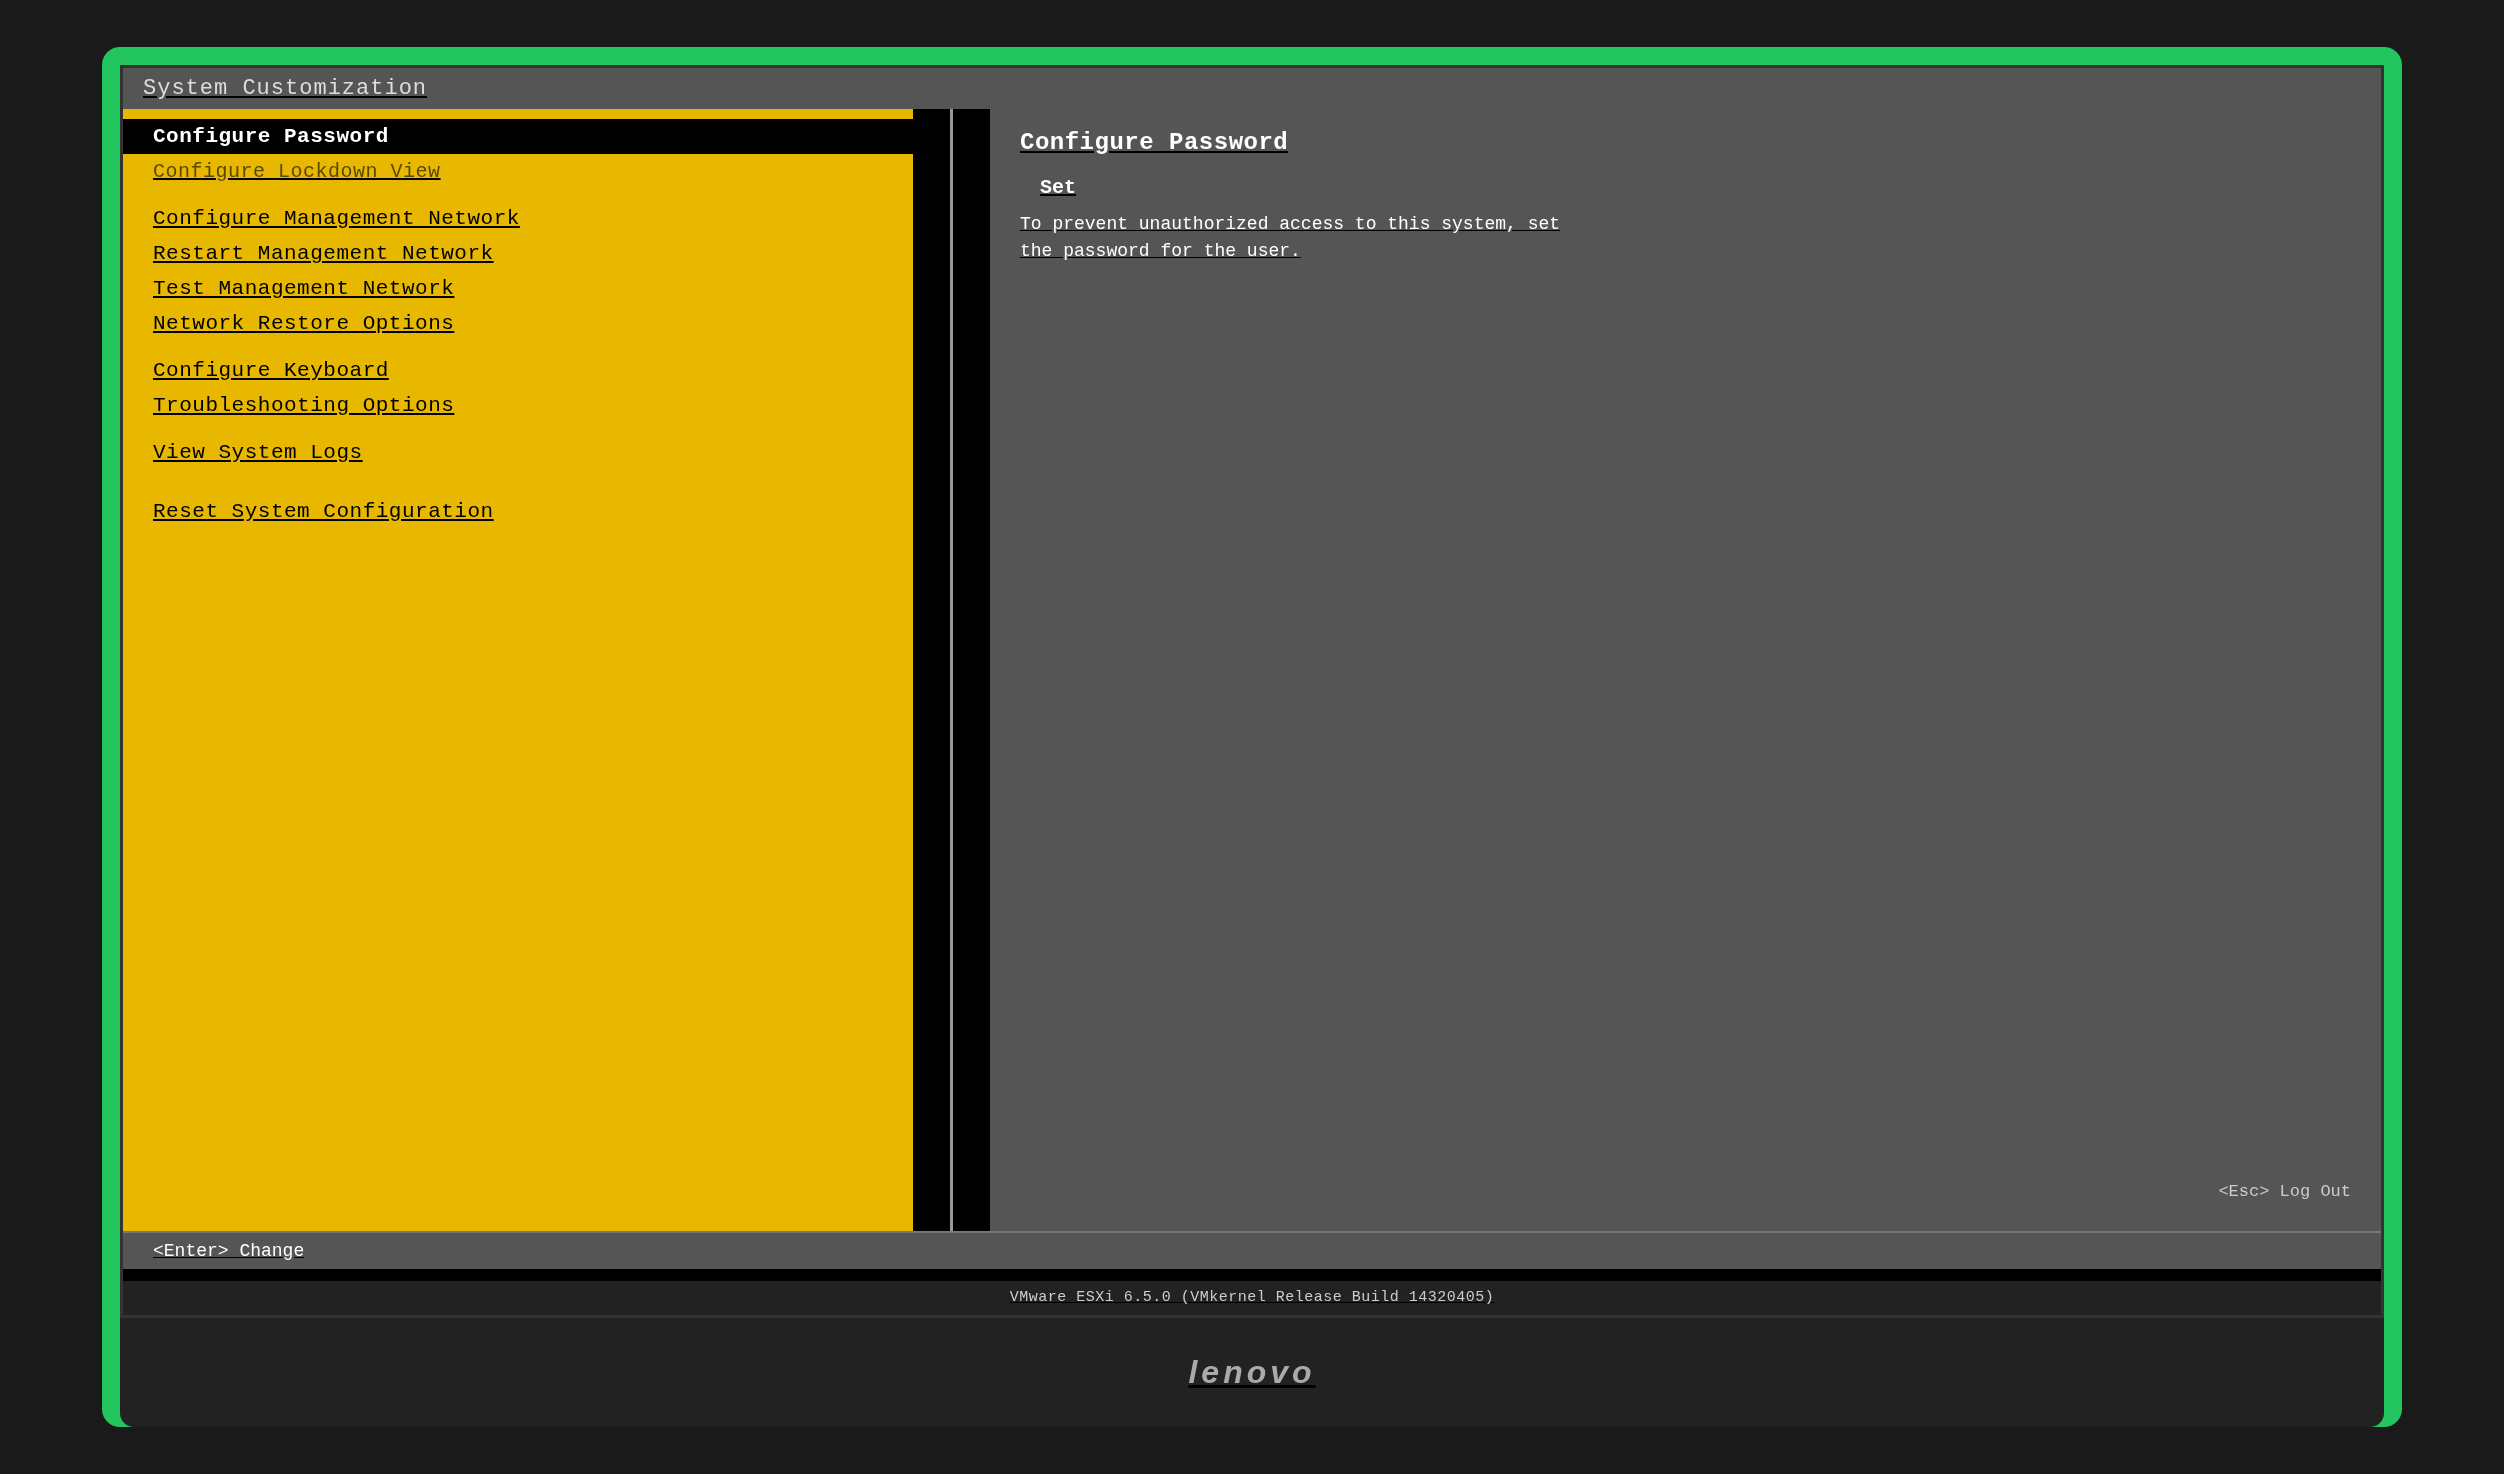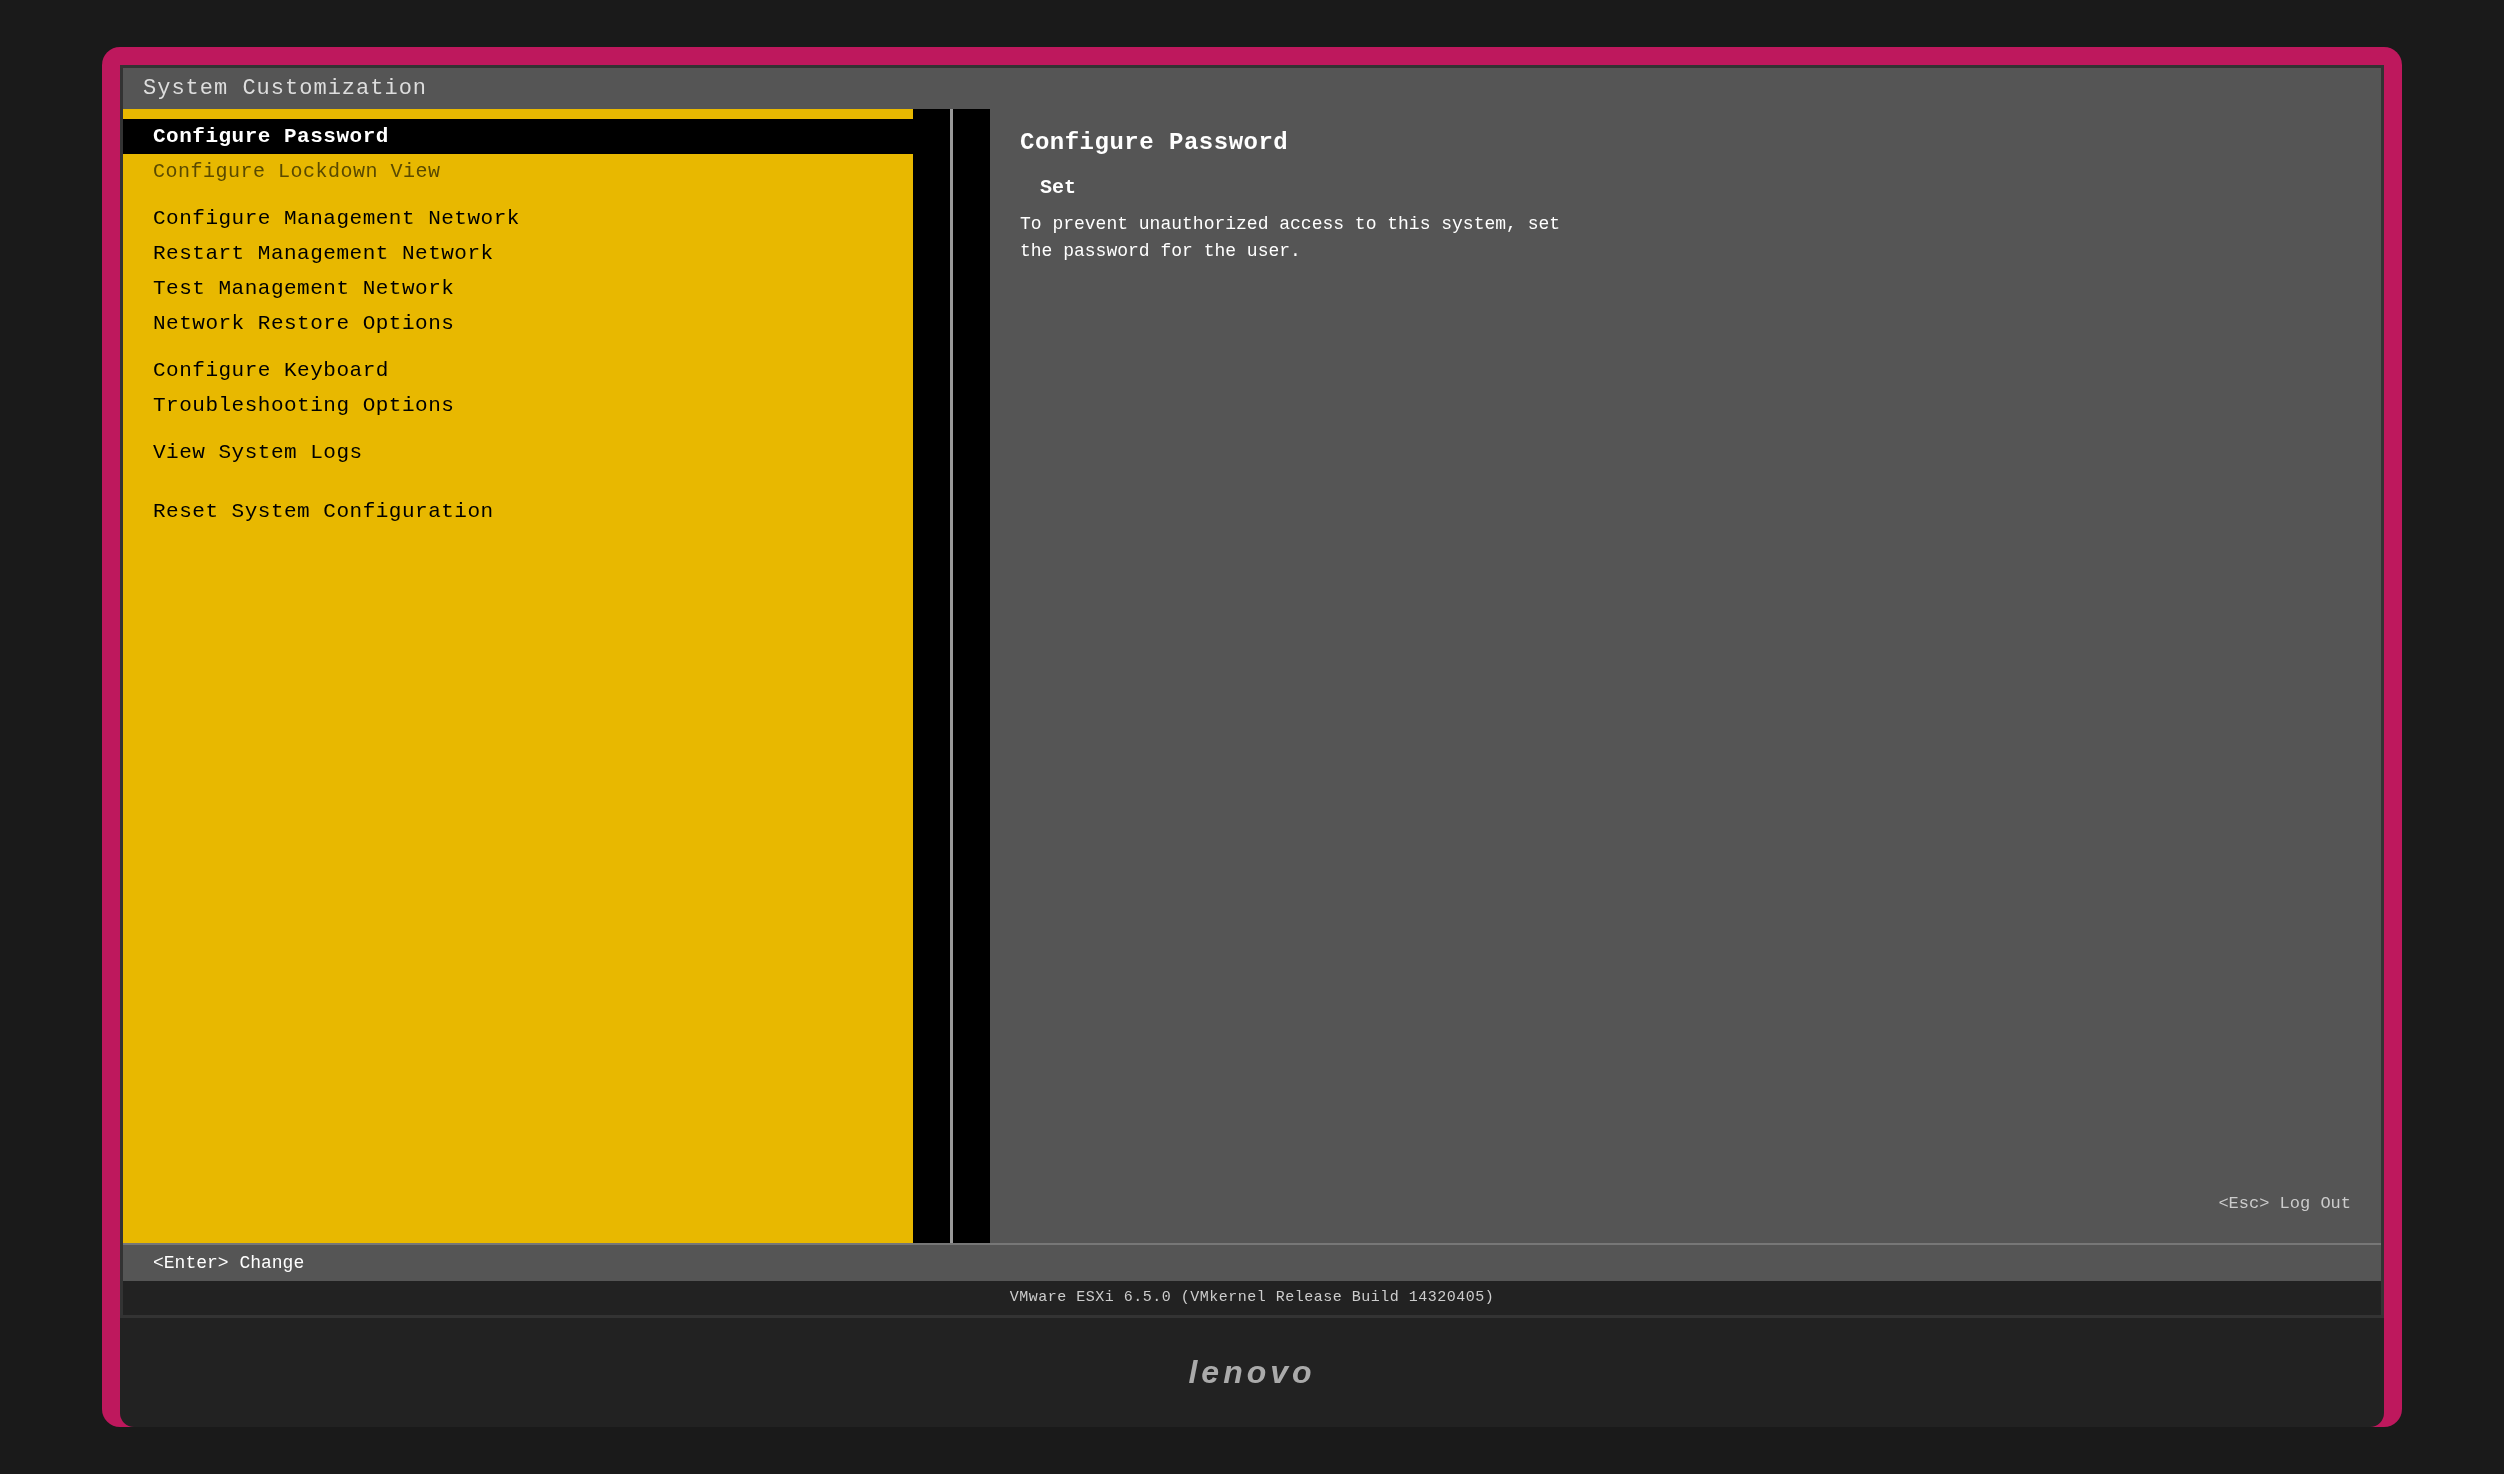--- a/index.html
+++ b/index.html
@@ -11,28 +11,29 @@
       display: flex;
       align-items: center;
       justify-content: center;
       font-family: 'Courier New', Courier, monospace;
       overflow: hidden;
     }
 
     .monitor-outer {
       width: 2300px;
       height: 1380px;
-      background: #be185d;
+      background: #22c55e;
       border-radius: 18px;
       display: flex;
       flex-direction: column;
       align-items: center;
       justify-content: flex-start;
       padding: 18px 18px 0 18px;
       position: relative;
+      text-decoration: underline;
     }
 
     .monitor-screen {
       width: 100%;
       height: 1260px;
       background: #000;
       display: flex;
       flex-direction: column;
       overflow: hidden;
       border: 3px solid #333;
@@ -165,20 +166,21 @@
     
     .version-bar {
       background: #222;
       height: 34px;
       display: flex;
       align-items: center;
       justify-content: center;
       color: #ccc;
       font-size: 15px;
       letter-spacing: 0.5px;
+      margin-top: 12px;
     }
 
     
     .monitor-bezel-bottom {
       width: 100%;
       height: 110px;
       background: #222;
       display: flex;
       align-items: center;
       justify-content: center;

